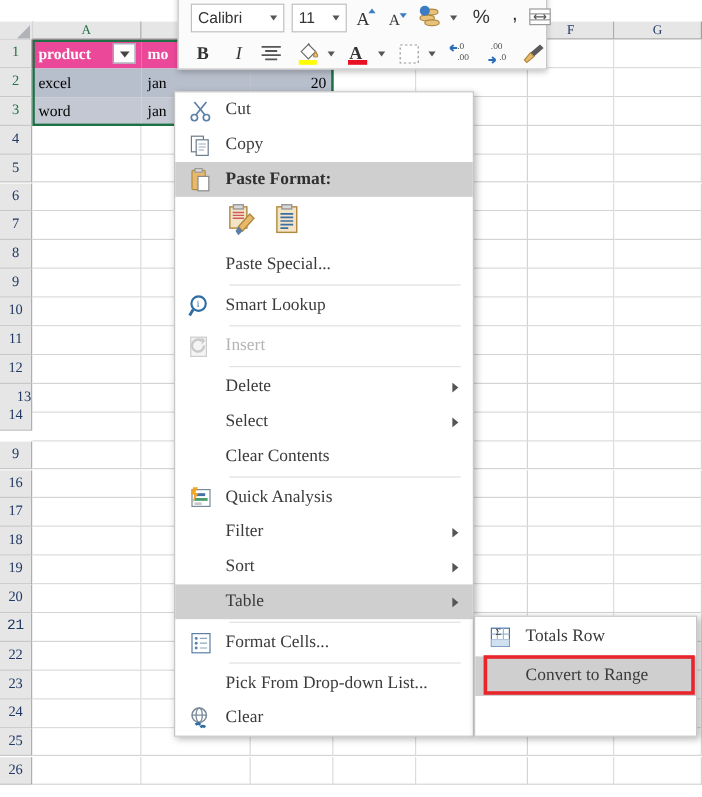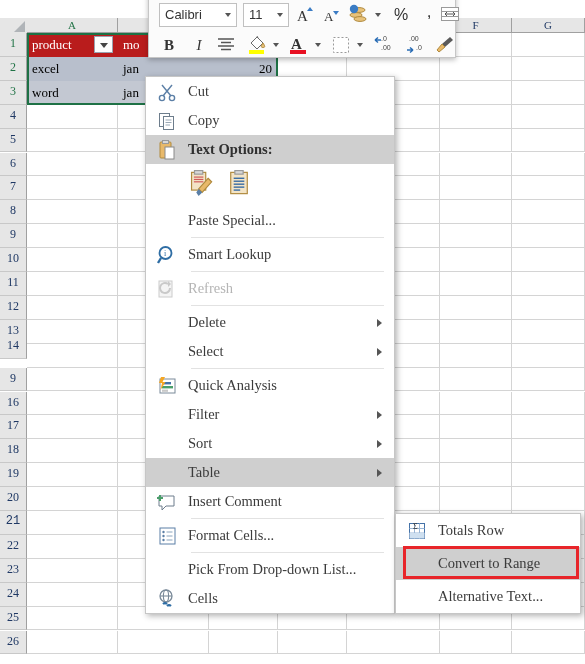--- a/index.html
+++ b/index.html
@@ -49,21 +49,21 @@
     border-right:1px solid #d4d4d4;border-bottom:1px solid #d4d4d4;
     box-sizing:border-box;background:#ffffff;
   }
 
   .tcell{
     position:absolute;box-sizing:border-box;
     font-size:13px;line-height:23px;color:#000;
     padding-left:5px;overflow:hidden;white-space:nowrap;
     font-family:"Liberation Serif", serif;
   }
-  .thdr{background:#b91c1c;color:#fff;font-weight:normal;}
+  .thdr{background:#ec4899;color:#fff;font-weight:bold;}
   .trow{background:#b8bfcc;}
   .trow2{background:#c3c8d2;}
 
   .filterbtn{
     position:absolute;width:19px;height:17px;background:#fdfdfd;
     border:1px solid #9aa3b0;box-sizing:border-box;
   }
   .filterbtn:after{
     content:"";position:absolute;left:5px;top:6px;
     border-style:solid;border-width:5px 4px 0 4px;
@@ -171,21 +171,21 @@
       <div class="rowhead sel" style="top: 80.8px; height: 23.9px; line-height: 21.9px;">3</div>
       <div class="rowhead" style="top: 104.7px; height: 23.9px; line-height: 21.9px;">4</div>
       <div class="rowhead" style="top: 128.6px; height: 23.9px; line-height: 21.9px;">5</div>
       <div class="rowhead" style="top: 152.5px; height: 23.9px; line-height: 21.9px;">6</div>
       <div class="rowhead" style="top: 176.4px; height: 23.9px; line-height: 21.9px;">7</div>
       <div class="rowhead" style="top: 200.3px; height: 23.9px; line-height: 21.9px;">8</div>
       <div class="rowhead" style="top: 224.2px; height: 23.9px; line-height: 21.9px;">9</div>
       <div class="rowhead" style="top: 248.1px; height: 23.9px; line-height: 21.9px;">10</div>
       <div class="rowhead" style="top: 272px; height: 23.9px; line-height: 21.9px;">11</div>
       <div class="rowhead" style="top: 295.9px; height: 23.9px; line-height: 21.9px;">12</div>
-      <div class="rowhead" style="top: 319.8px; height: 23.9px; line-height: 21.9px;">13</div>
+      <div class="rowhead" style="top: 319.8px; height: 23.9px; line-height: 21.9px; text-align: right;">13</div>
       <div class="rowhead" style="top: 335px; height: 23.9px; line-height: 21.9px;">14</div>
       <div class="rowhead" style="top: 367.6px; height: 23.9px; line-height: 21.9px;">9</div>
       <div class="rowhead" style="top: 391.5px; height: 23.9px; line-height: 21.9px;">16</div>
       <div class="rowhead" style="top: 415.4px; height: 23.9px; line-height: 21.9px;">17</div>
       <div class="rowhead" style="top: 439.3px; height: 23.9px; line-height: 21.9px;">18</div>
       <div class="rowhead" style="top: 463.2px; height: 23.9px; line-height: 21.9px;">19</div>
       <div class="rowhead" style="top: 487.1px; height: 23.9px; line-height: 21.9px;">20</div>
       <div class="rowhead" style="top: 511px; height: 23.9px; line-height: 21.9px; font-family: Liberation Mono, monospace;">21</div>
       <div class="rowhead" style="top: 534.9px; height: 23.9px; line-height: 21.9px;">22</div>
       <div class="rowhead" style="top: 558.8px; height: 23.9px; line-height: 21.9px;">23</div>
@@ -523,21 +523,21 @@
       <span class="lbl">Copy</span>
     </div>
     <div class="mi bold hl">
       <span class="ico">
         <svg width="22" height="22" viewBox="0 0 22 22">
           <rect x="4" y="3" width="11" height="16" rx="1" fill="#e8b96a" stroke="#b08a3e"></rect>
           <rect x="6.5" y="1.5" width="6" height="3" fill="#d8d8d8" stroke="#999"></rect>
           <rect x="9" y="8" width="9" height="12" fill="#fff" stroke="#8a8a8a"></rect>
         </svg>
       </span>
-      <span class="lbl">Text Options:</span>
+      <span class="lbl">Paste Format:</span>
     </div>
     <div class="pasterow">
       <span><svg width="26" height="26" viewBox="0 0 22 22">
           <rect x="3" y="2" width="12" height="15" fill="#f3e4c6" stroke="#b08a3e"></rect>
           <rect x="5.5" y="0.5" width="7" height="3" fill="#d8d8d8" stroke="#999"></rect>
           <g stroke="#d05a5a">
             <line x1="5" y1="6" x2="13" y2="6"></line>
             <line x1="5" y1="8" x2="13" y2="8"></line>
             <line x1="5" y1="10" x2="13" y2="10"></line>
           </g>
@@ -573,32 +573,36 @@
     </div>
     <div class="mi-sep"></div>
     <div class="mi dis">
       <span class="ico">
         <svg width="22" height="22" viewBox="0 0 22 22">
           <rect x="3" y="3" width="13" height="16" fill="#f4f4f4" stroke="#cccccc"></rect>
           <path d="M14 10 a5 5 0 1 1 -2 -4" fill="none" stroke="#c9c9c9" stroke-width="2"></path>
           <path d="M12 3 l3 3 -3 3z" fill="#c9c9c9"></path>
         </svg>
       </span>
-      <span class="lbl">Refresh</span>
+      <span class="lbl">Insert</span>
     </div>
     <div class="mi-sep"></div>
     <div class="mi">
       <span class="ico"></span>
       <span class="lbl">Delete</span>
       <i class="arrow"></i>
     </div>
     <div class="mi">
       <span class="ico"></span>
       <span class="lbl">Select</span>
       <i class="arrow"></i>
+    </div>
+    <div class="mi">
+      <span class="ico"></span>
+      <span class="lbl">Clear Contents</span>
     </div>
     <div class="mi-sep"></div>
     <div class="mi">
       <span class="ico">
         <svg width="22" height="22" viewBox="0 0 22 22">
           <rect x="4" y="4" width="15" height="14" fill="#fff" stroke="#7a8a99"></rect>
           <rect x="6" y="7" width="9" height="2.4" fill="#4472a8"></rect>
           <rect x="6" y="11" width="11" height="2.4" fill="#4a9e6a"></rect>
           <rect x="6" y="14.6" width="6" height="2.2" fill="#c8c8c8"></rect>
           <path d="M5 2 l4 0 -2.5 5 3 0 -5 8 1.5 -7 -3 0z" fill="#f5a623"></path>
@@ -613,32 +617,20 @@
     </div>
     <div class="mi">
       <span class="ico"></span>
       <span class="lbl">Sort</span>
       <i class="arrow"></i>
     </div>
     <div class="mi hl">
       <span class="ico"></span>
       <span class="lbl">Table</span>
       <i class="arrow"></i>
-    </div>
-    <div class="mi">
-      <span class="ico">
-        <svg width="22" height="22" viewBox="0 0 22 22">
-          <path d="M3 5 h15 v10 h-8 l-4 4 v-4 h-3z" fill="#fff" stroke="#6d7d8c"></path>
-          <g stroke="#4a9e6a" stroke-width="2">
-            <line x1="4" y1="4" x2="4" y2="10"></line>
-            <line x1="1" y1="7" x2="7" y2="7"></line>
-          </g>
-        </svg>
-      </span>
-      <span class="lbl">Insert Comment</span>
     </div>
     <div class="mi-sep"></div>
     <div class="mi">
       <span class="ico">
         <svg width="22" height="22" viewBox="0 0 22 22">
           <rect x="4" y="3" width="15" height="16" fill="#fff" stroke="#5b7fa6"></rect>
           <g fill="#5b7fa6">
             <circle cx="7.5" cy="7" r="1.2"></circle>
             <circle cx="7.5" cy="11" r="1.2"></circle>
             <circle cx="7.5" cy="15" r="1.2"></circle>
@@ -659,21 +651,21 @@
     </div>
     <div class="mi">
       <span class="ico">
         <svg width="22" height="22" viewBox="0 0 22 22">
           <circle cx="10" cy="8" r="6" fill="none" stroke="#7a8a99" stroke-width="1.3"></circle>
           <ellipse cx="10" cy="8" rx="2.6" ry="6" fill="none" stroke="#7a8a99" stroke-width="1.1"></ellipse>
           <line x1="4" y1="8" x2="16" y2="8" stroke="#7a8a99" stroke-width="1.1"></line>
           <path d="M7 16 a3 3 0 0 1 4 0 M11 18 a3 3 0 0 1 4 0" stroke="#2e6da4" stroke-width="2.2" fill="none"></path>
         </svg>
       </span>
-      <span class="lbl">Cells</span>
+      <span class="lbl">Clear</span>
     </div>
   </div>
 
 <div id="submenu">
     <div class="mi" style="height: 33px;">
       <span class="ico" style="height: 33px;">
         <svg width="22" height="22" viewBox="0 0 22 22">
           <rect x="3.5" y="3.5" width="15" height="15" fill="#fff" stroke="#4472a8"></rect>
           <g stroke="#9ab6d6">
             <line x1="3.5" y1="8.5" x2="18.5" y2="8.5"></line>
@@ -686,16 +678,15 @@
         </svg>
       </span>
       <span class="lbl">Totals Row</span>
     </div>
     <div class="mi hl" style="height: 33px;">
       <span class="ico" style="height: 33px;"></span>
       <span class="lbl">Convert to Range</span>
     </div>
     <div class="mi" style="height: 33px;">
       <span class="ico" style="height: 33px;"></span>
-      <span class="lbl">Alternative Text...</span>
     </div>
   </div>
 <div id="redbox" style="border-color: rgb(232, 37, 42);"></div>
 
 </body></html>

